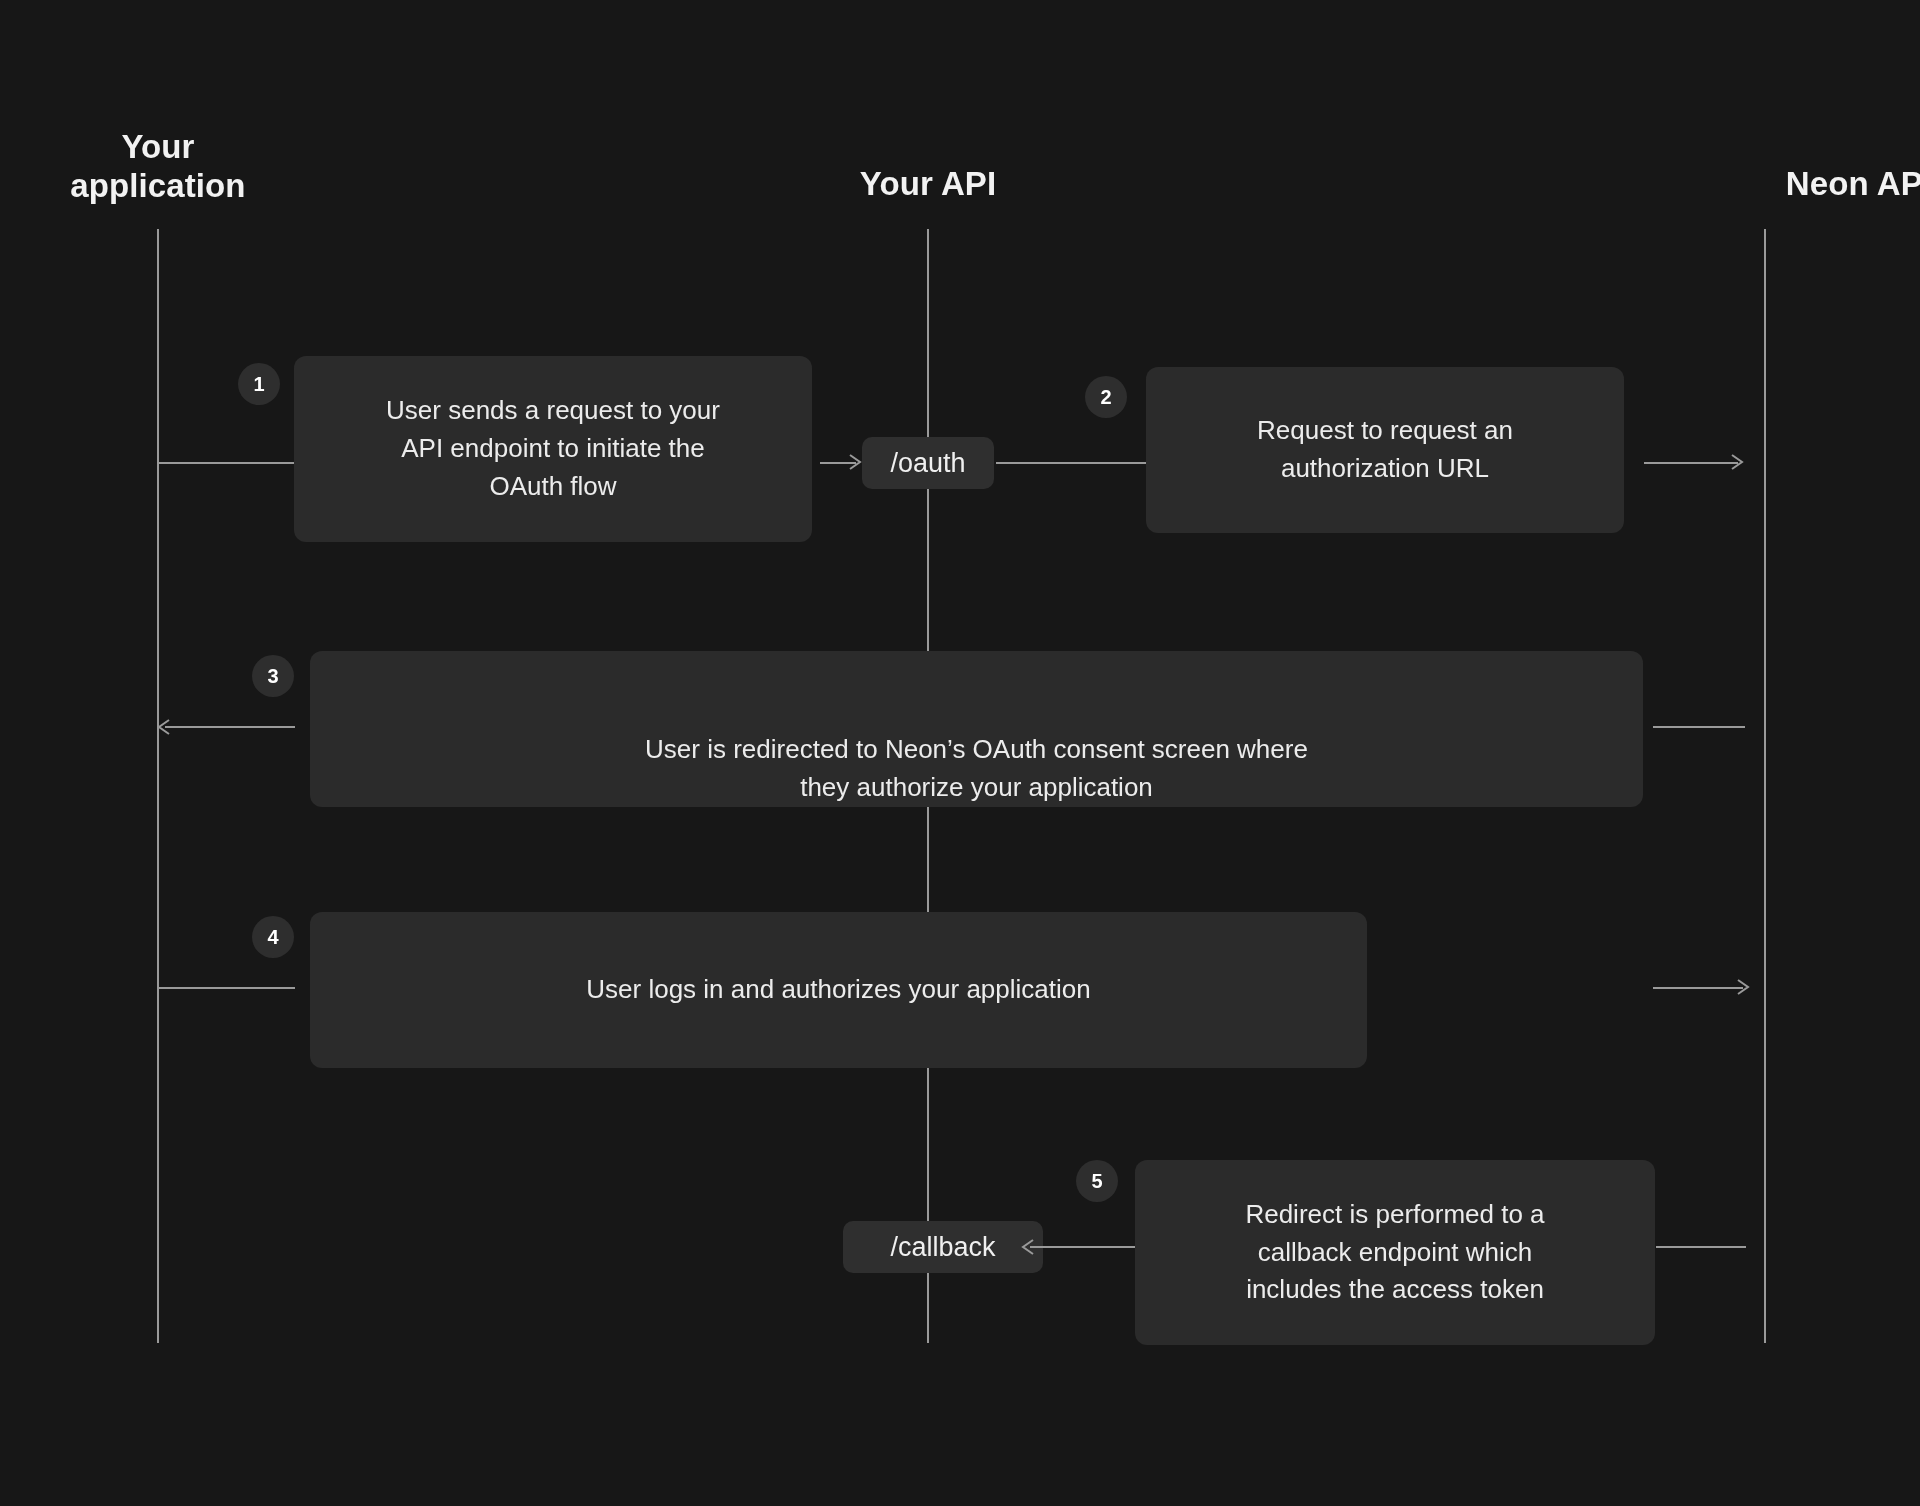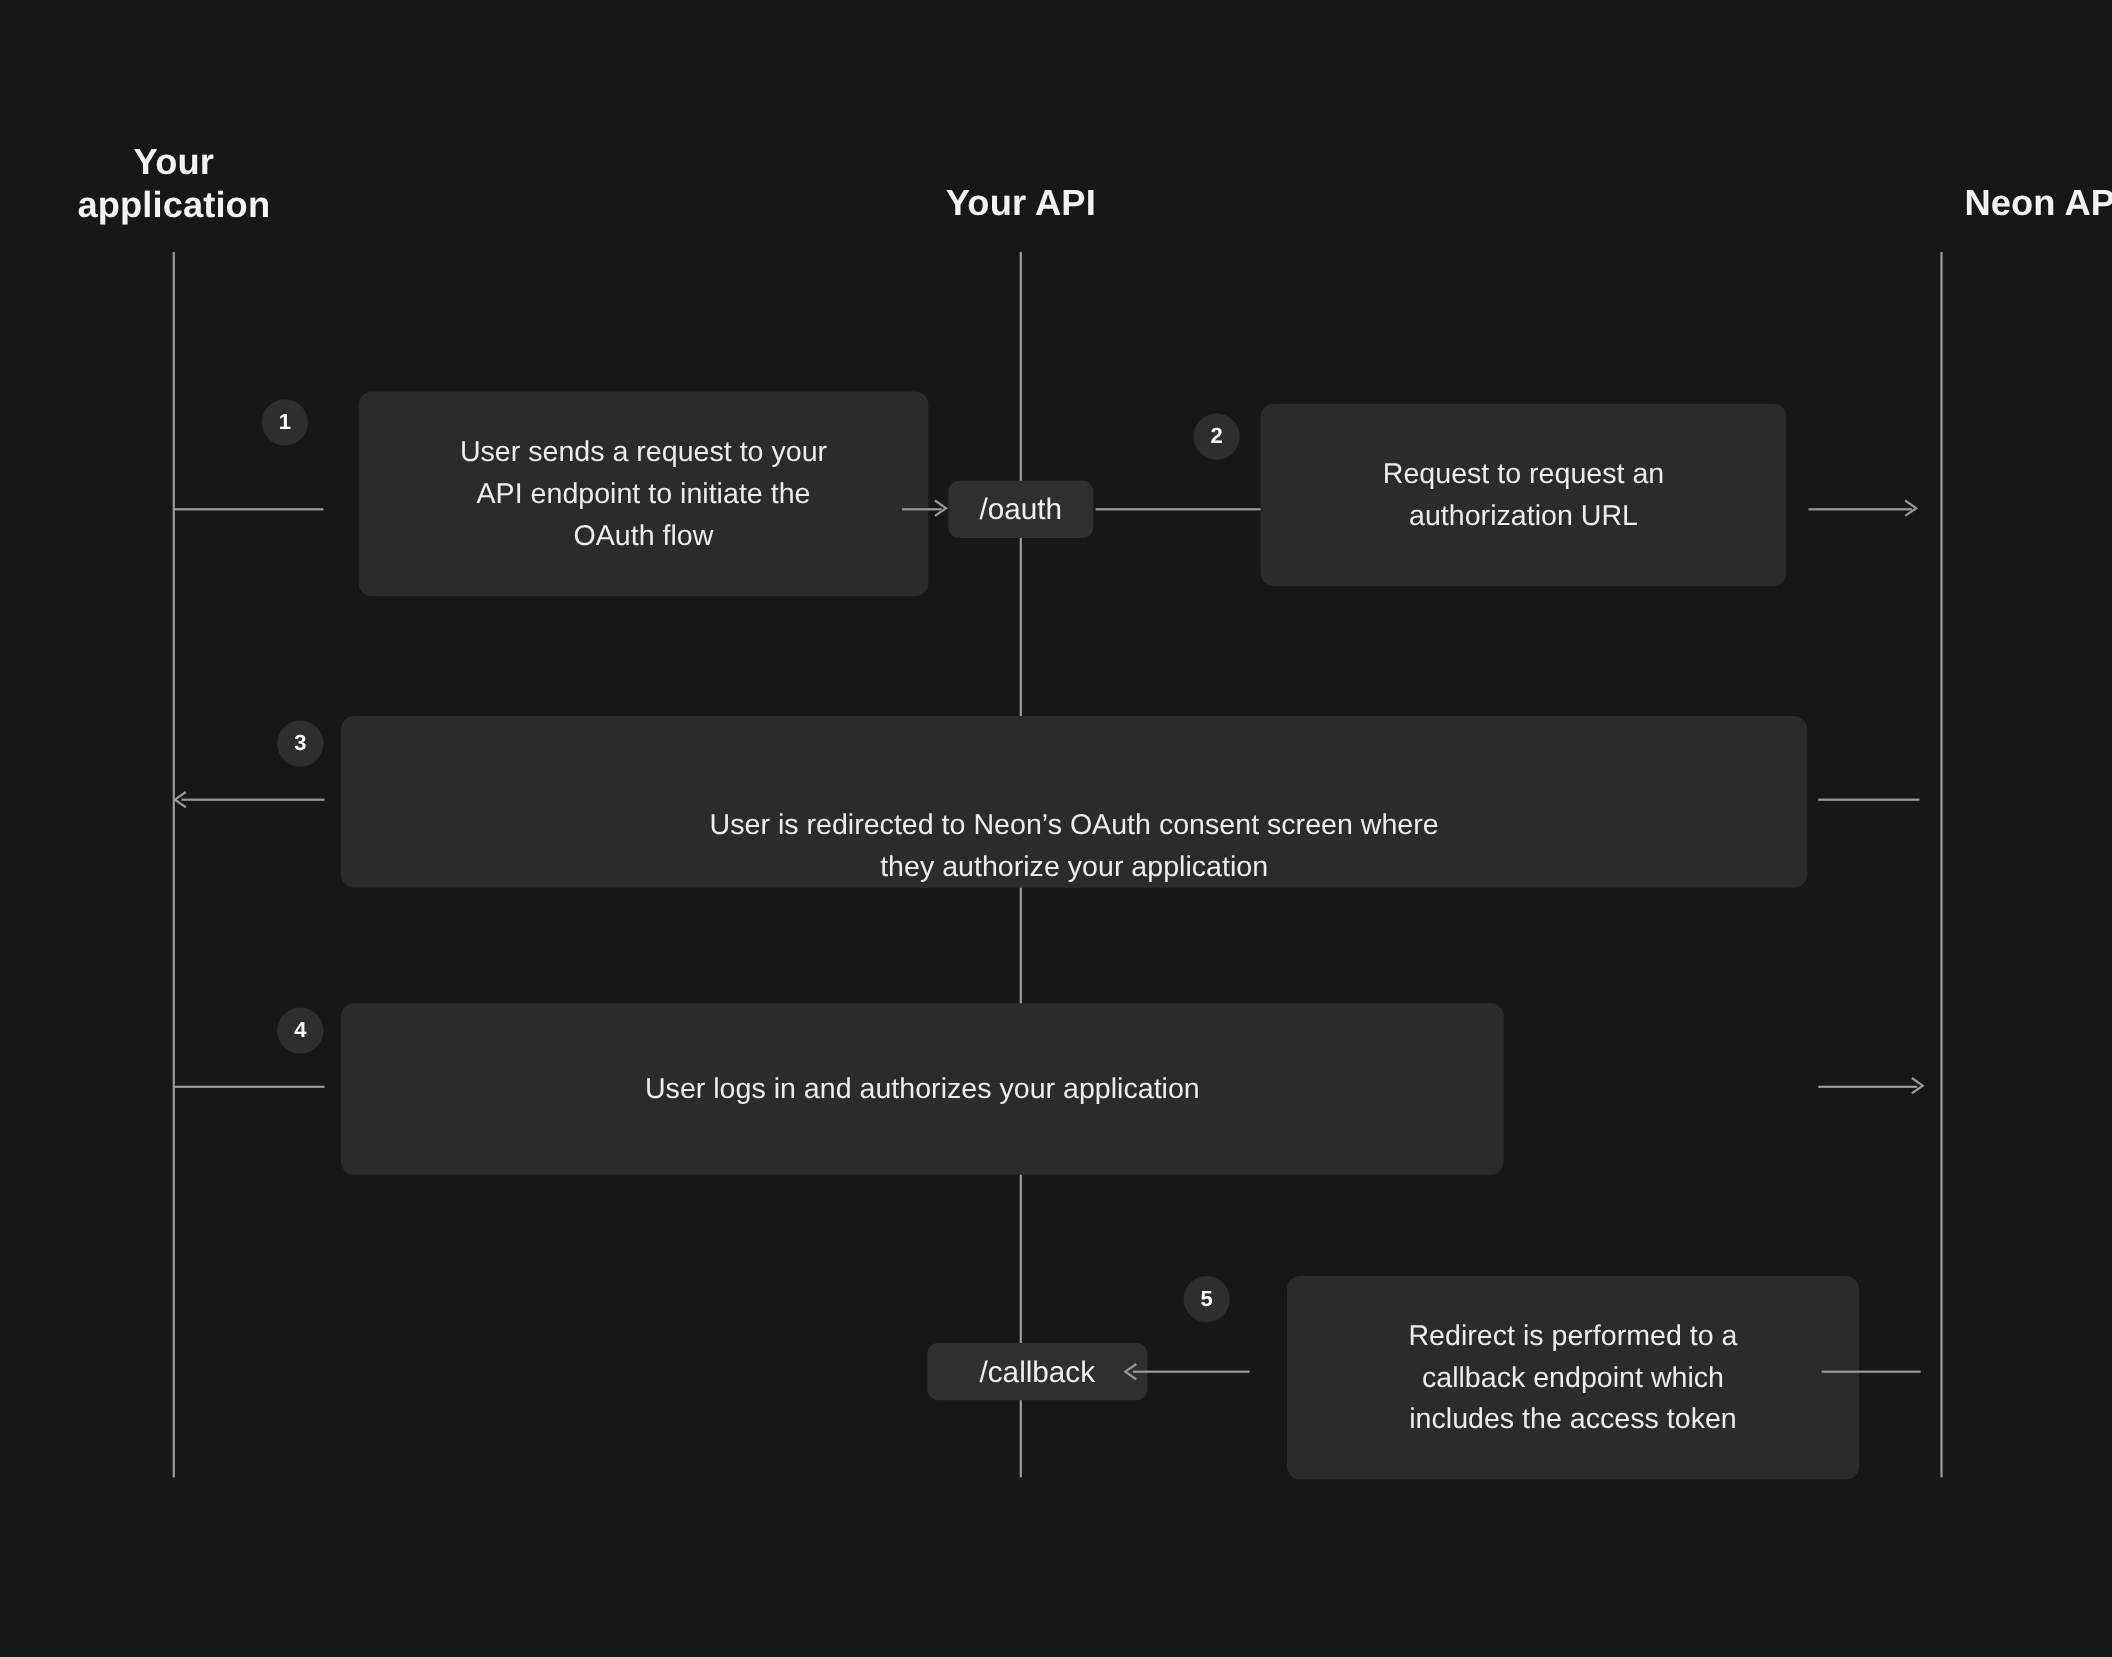--- a/index.html
+++ b/index.html
@@ -98,21 +98,21 @@
   <div class="actor-label" style="left:1709px; top:165px; width:300px;">Neon API</div>
 
   <div class="lifeline" style="left:157px; top:229px; height:1114px;"></div>
   <div class="lifeline" style="left:927px; top:229px; height:1114px;"></div>
   <div class="lifeline" style="left:1764px; top:229px; height:1114px;"></div>
 
   <div class="conn" style="left:158px; top:462px; width:136px;"></div>
 
   <div class="badge" style="left:238px; top:363px;">1</div>
 
-  <div class="msg-box" style="left:294px; top:356px; width:518px; height:186px;margin-left:32px;">
+  <div class="msg-box" style="left:294px; top:356px; width:518px; height:186px;">
     <span class="msg-text">User sends a request to your
 API endpoint to initiate the
 OAuth flow</span>
   </div>
 
   <div class="conn" style="left:820px; top:462px; width:36px;"></div>
   <div class="arrowhead" style="left:848px; top:452px;">
     <svg width="18" height="20" viewBox="0 0 18 20">
         <path d="M2 3 L12 10 L2 17" fill="none" stroke="#9a9a9a" stroke-width="2"></path>
       </svg>
@@ -171,21 +171,21 @@
 
   <div class="arrowhead" style="left:1021px; top:1237px;">
     <svg width="18" height="20" viewBox="0 0 18 20">
         <path d="M12 3 L2 10 L12 17" fill="none" stroke="#9a9a9a" stroke-width="2"></path>
       </svg>
   </div>
   <div class="conn" style="left:1030px; top:1246px; width:106px;"></div>
 
   <div class="badge" style="left:1076px; top:1160px;">5</div>
 
-  <div class="msg-box" style="left:1135px; top:1160px; width:520px; height:185px;margin-left:35px;">
+  <div class="msg-box" style="left:1135px; top:1160px; width:520px; height:185px;">
     <span class="msg-text">Redirect is performed to a
 callback endpoint which
 includes the access token</span>
   </div>
 
   <div class="conn" style="left:1656px; top:1246px; width:90px;"></div>
 
 </div>
 
 </body></html>

